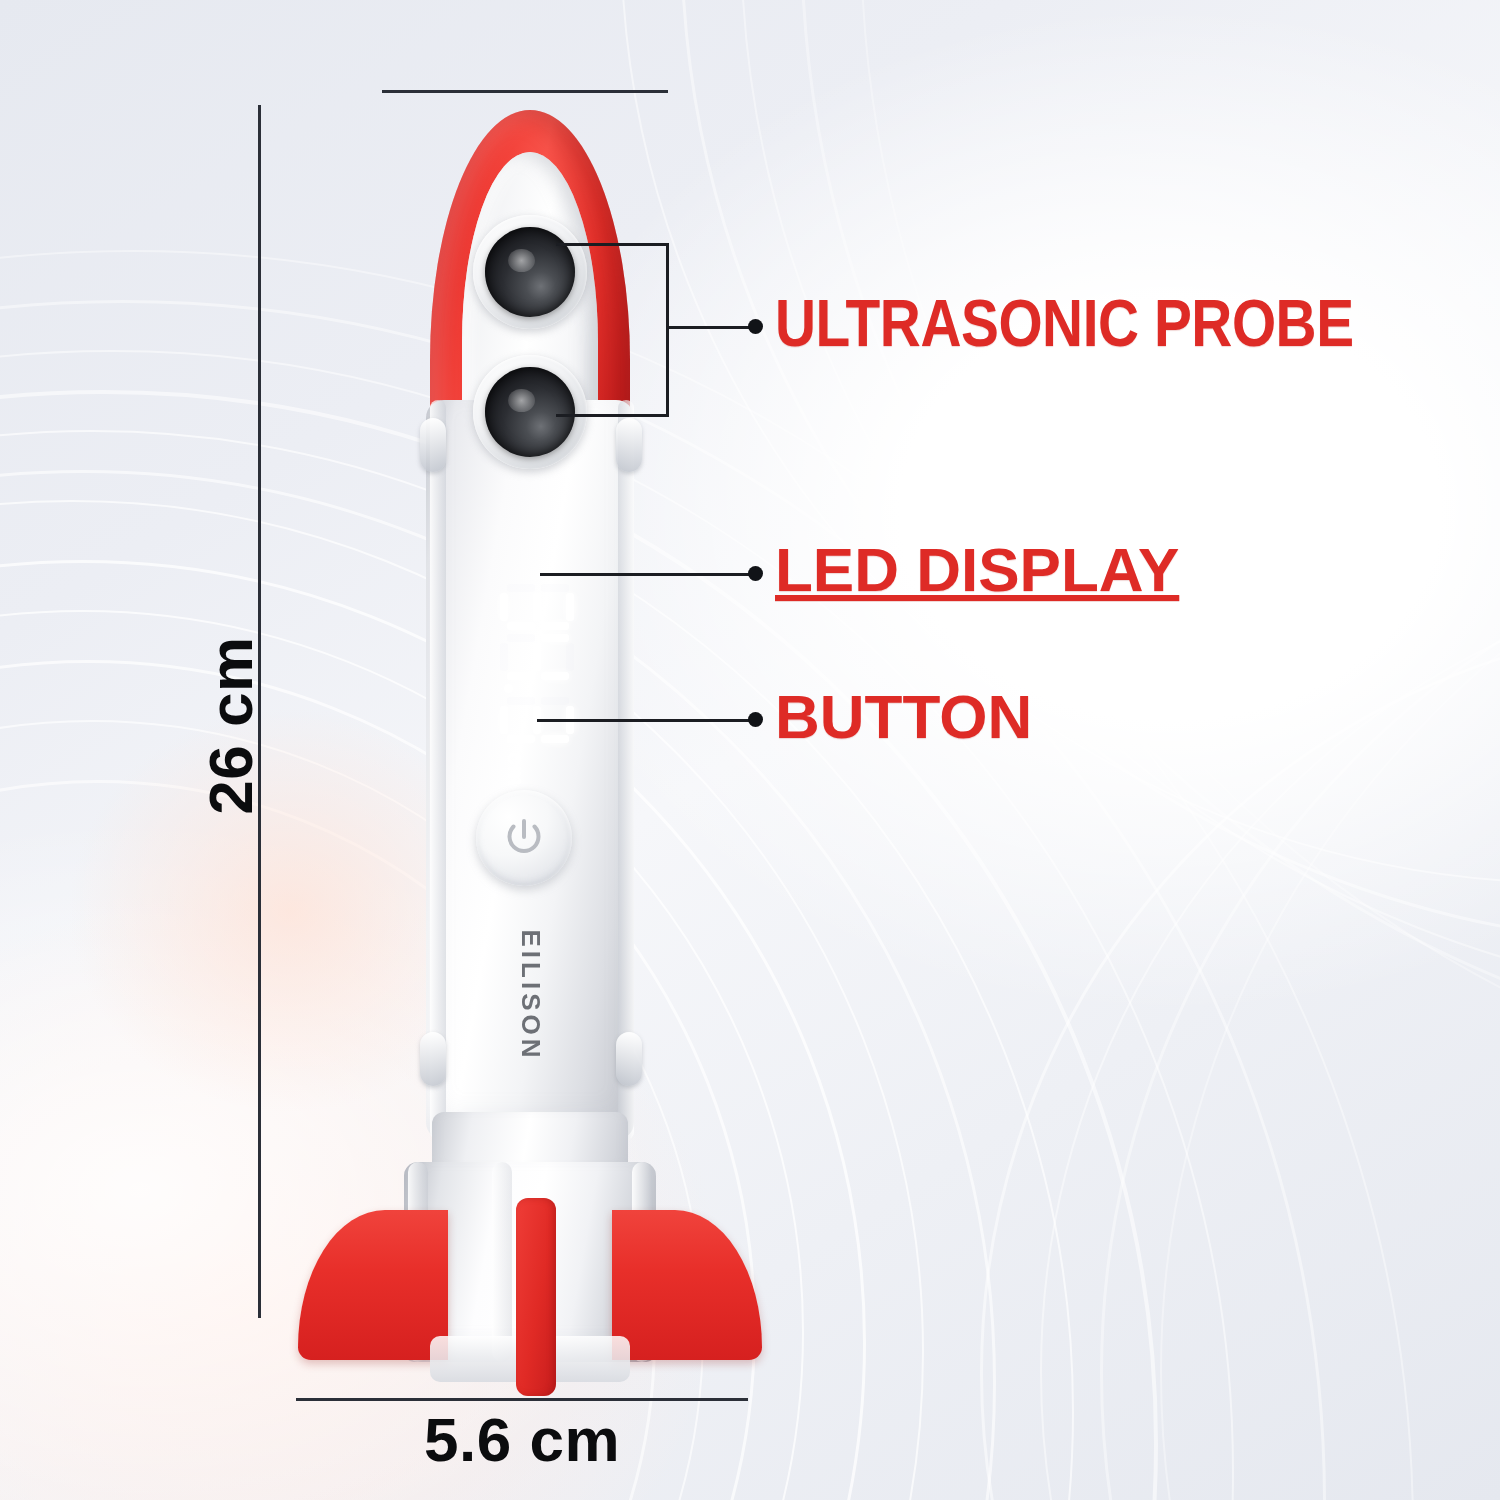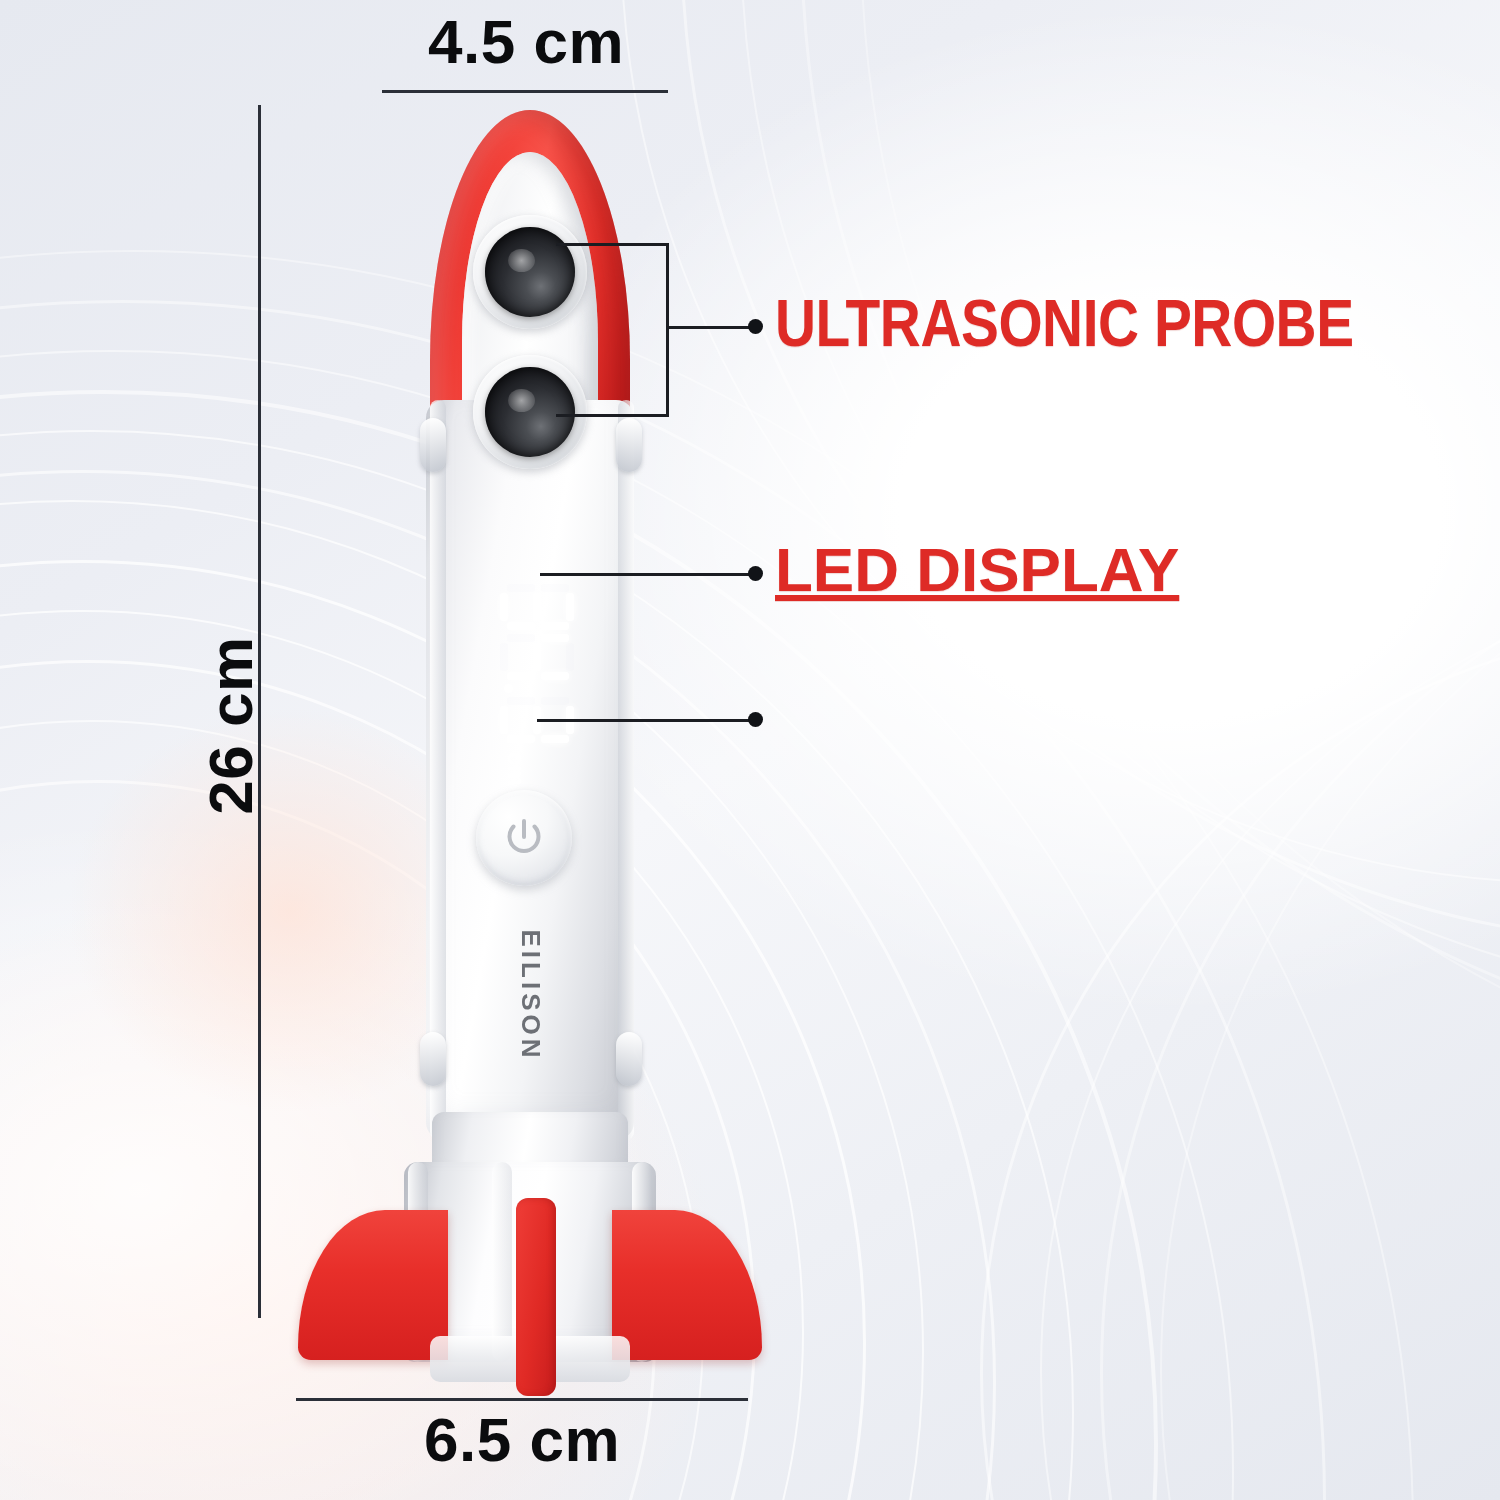--- a/index.html
+++ b/index.html
@@ -197,27 +197,26 @@
     <div class="arcset" style="left:1100px;top:500px;width:1740px;height:1740px;border-width:3px;opacity:.45;"></div>
     <div class="arcset" style="left:1160px;top:440px;width:1860px;height:1860px;border-width:2px;opacity:.4;"></div>
   </div>
 
   <div class="swoosh" style="left:-260px;top:760px;width:1000px;height:860px;border-radius:50%;
               background:radial-gradient(ellipse at 40% 50%,rgba(255,255,255,0.85) 0%,rgba(255,255,255,0) 62%);"></div>
   <div class="swoosh" style="left:60px;top:700px;width:460px;height:420px;border-radius:50%;
               background:radial-gradient(ellipse at 50% 50%,rgba(255,226,214,0.75) 0%,rgba(255,238,232,0) 68%);"></div>
 
   <div class="dimline-h" style="left:382px;top:90px;width:286px;"></div>
-  <div class="dimlabel" style="left:428px;top:6px;font-size:62px;">4.5 cm</div>
 
   <div class="dimline-v" style="left:258px;top:105px;height:1213px;"></div>
   <div class="dimlabel vert" style="left:110px;top:690px;width:240px;text-align:center;font-size:62px;">26 cm</div>
 
   <div class="dimline-h" style="left:296px;top:1398px;width:452px;"></div>
-  <div class="dimlabel" style="left:424px;top:1404px;font-size:62px;">6.5 cm</div>
+  <div class="dimlabel" style="left:424px;top:1404px;font-size:62px;">5.6 cm</div>
 
   <div id="device">
 
     <div class="nose"></div>
     <div class="nose-inner"></div>
 
     <div class="shaft"></div>
     <div class="shaft-rail l"></div>
     <div class="shaft-rail r"></div>
 
@@ -295,14 +294,15 @@
   <div class="leader" style="left:666px;top:326px;width:86px;"></div>
   <div class="leader-dot" style="left:748px;top:319px;"></div>
   <div class="callout-text condensed" style="left:775px;top:285px;font-size:66px;">ULTRASONIC PROBE</div>
 
   <div class="leader" style="left:540px;top:573px;width:212px;"></div>
   <div class="leader-dot" style="left:748px;top:566px;"></div>
   <div class="callout-text" style="left:775px;top:534px;font-size:62px;text-decoration:underline;">LED DISPLAY</div>
 
   <div class="leader" style="left:537px;top:719px;width:215px;"></div>
   <div class="leader-dot" style="left:748px;top:712px;"></div>
+  <div class="callout-text" style="left:775px;top:681px;font-size:62px;">BUTTON</div>
 
 </div>
 
 </body></html>

